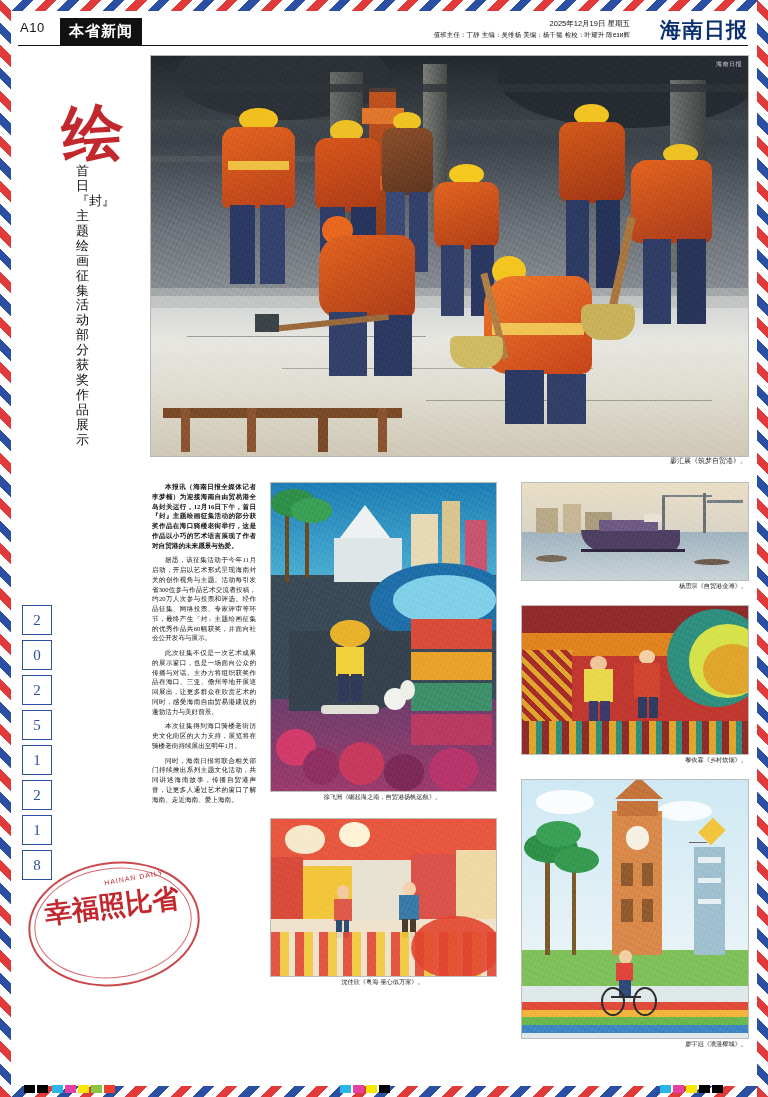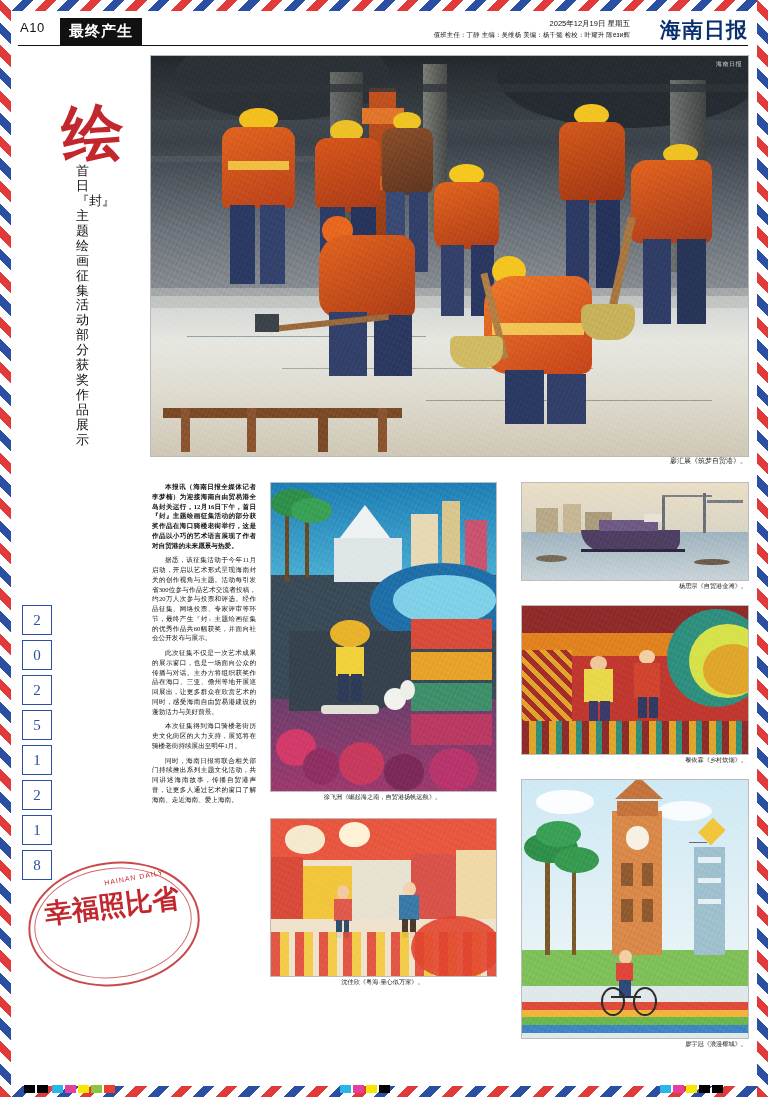--- a/index.html
+++ b/index.html
@@ -96,21 +96,21 @@
   <div class="airmail">
     <div class="edge am-top"></div>
     <div class="edge am-bottom"></div>
     <div class="edge am-left"></div>
     <div class="edge am-right"></div>
     <div class="am-inner"></div>
   </div>
 
   <div class="masthead">
     <div class="pageno">A10</div>
-    <div class="sec-tab">最终产生</div>
+    <div class="sec-tab">本省新闻</div>
     <div class="mh-date">2025年12月19日 星期五</div>
     <div class="mh-credits">值班主任：丁静  主编：吴维杨  美编：杨千懿  检校：叶耀升  陈ези辉</div>
     <div class="logo">海南日报</div>
     <div class="mh-rule"></div>
   </div>
 
   <div class="headline-wrap">
     <div class="hl-hui">绘</div>
     <div class="hl-sub">首日『封』主题绘画征集活动部分获奖作品展示</div>
   </div>

